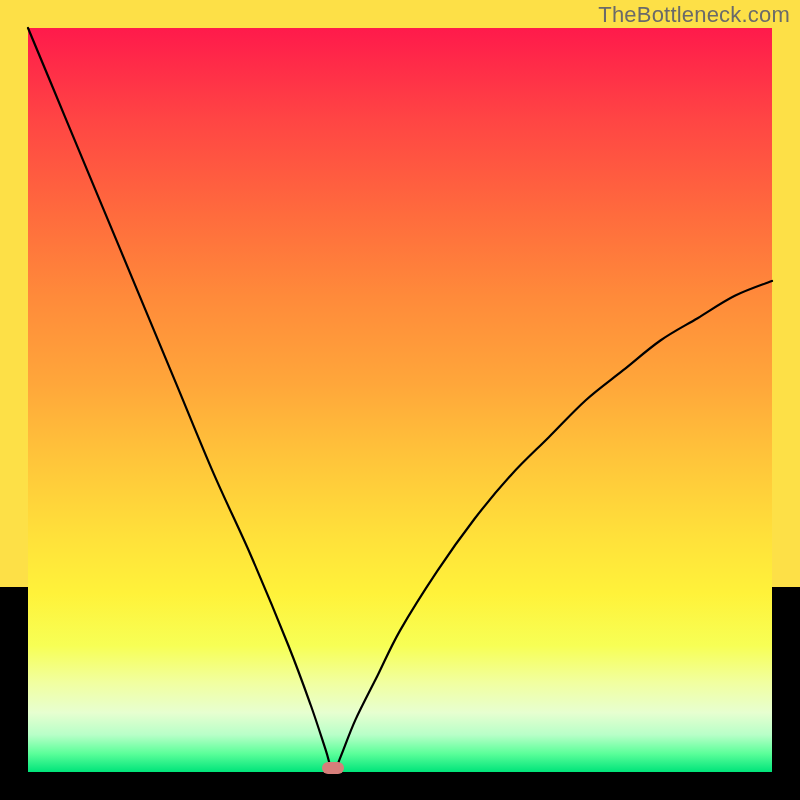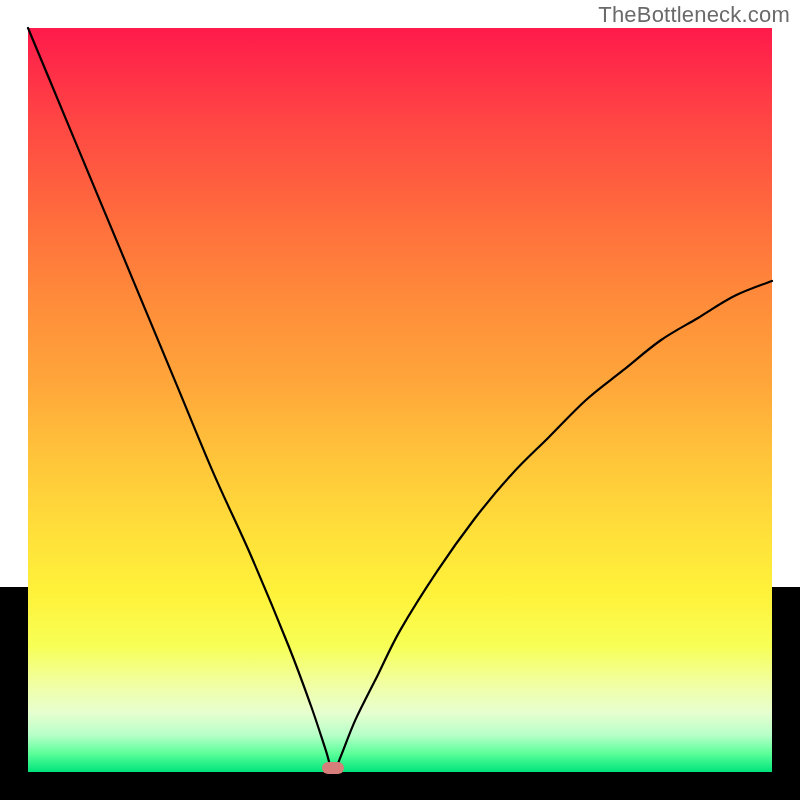--- a/index.html
+++ b/index.html
@@ -8,21 +8,21 @@
     width: 800px;
     height: 800px;
     overflow: hidden;
     background: #000;
     font-family: Arial, Helvetica, sans-serif;
   }
   .frame {
     position: relative;
     width: 800px;
     height: 587px;
-    background: #ffffff;
+    background: #fde047;
   }
   .watermark {
     position: absolute;
     top: 2px;
     right: 10px;
     color: #6a6a6a;
     font-size: 22px;
     font-weight: 500;
     letter-spacing: 0.2px;
     user-select: none;

